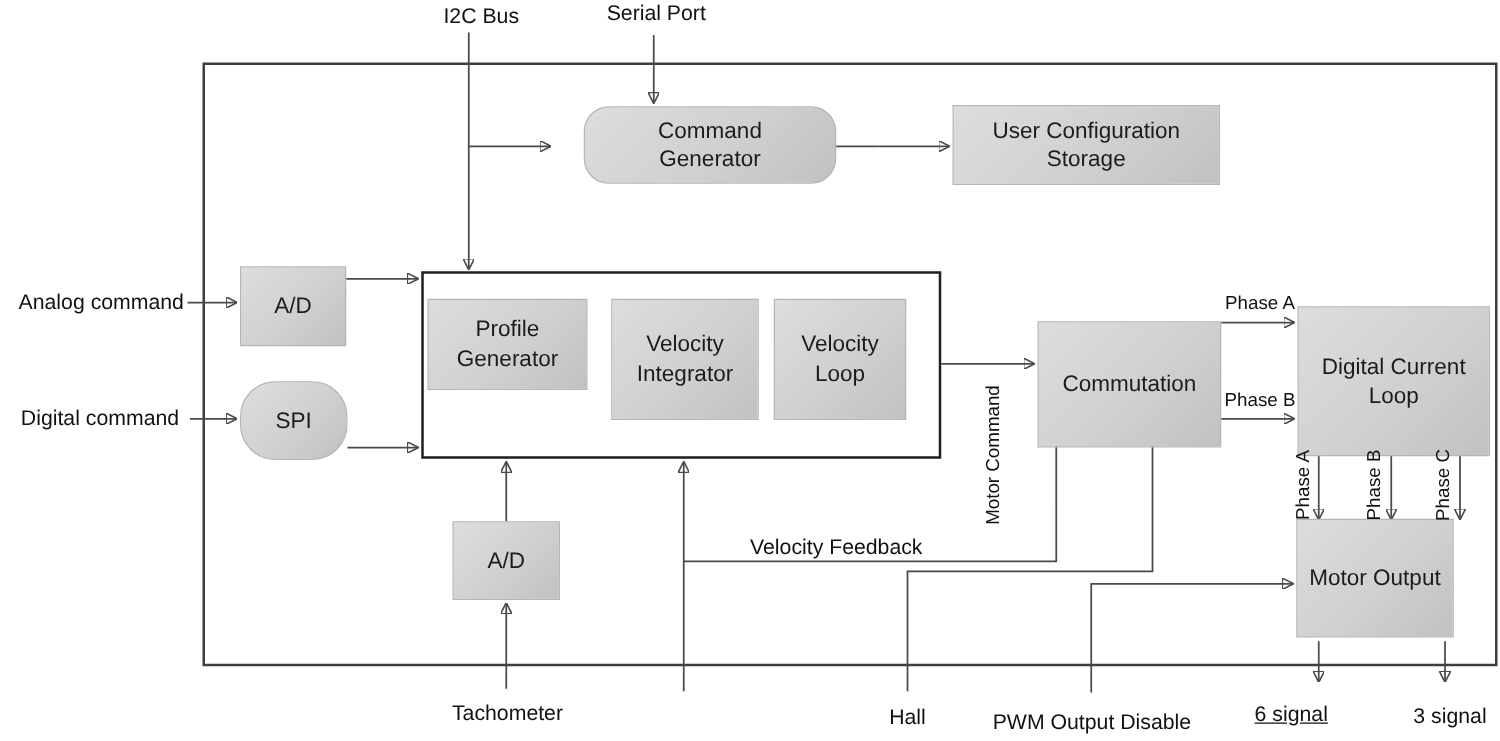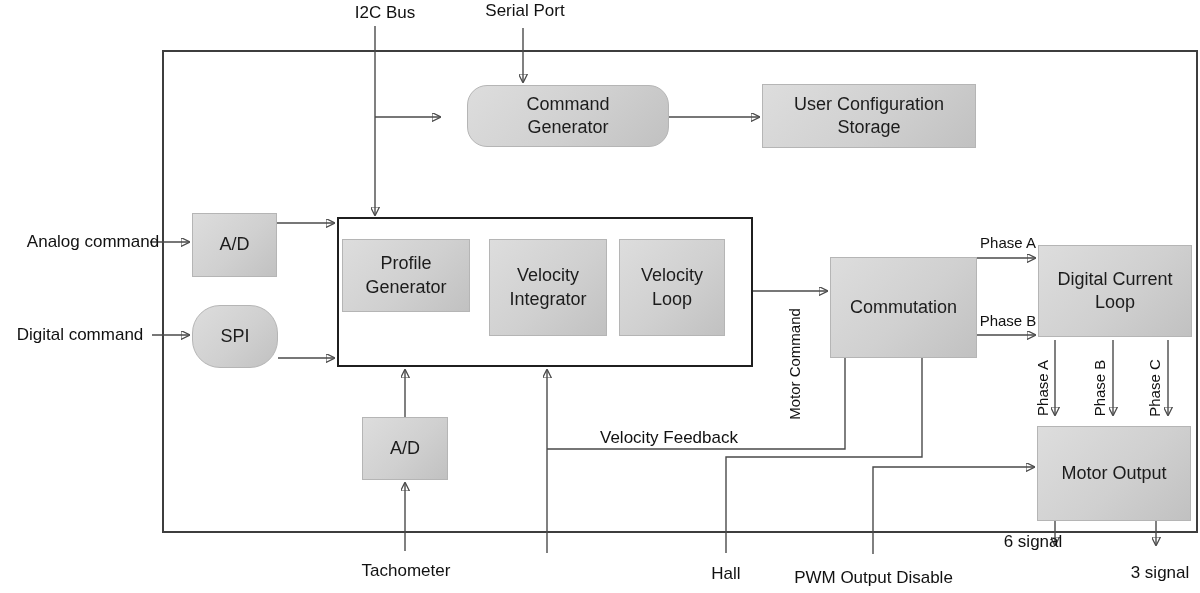--- a/index.html
+++ b/index.html
@@ -88,39 +88,39 @@
     <span class="bl">Velocity</span>
     <span class="bl">Integrator</span>
   </div>
   <div class="box" style="left:619px; top:239px; width:106px; height:97px;">
     <span class="bl">Velocity</span>
     <span class="bl">Loop</span>
   </div>
   <div class="box" style="left:830px; top:241px; width:147px; height:101px;margin-top:16px;">
     <span class="bl">Commutation</span>
   </div>
-  <div class="box" style="left:1038px; top:245px; width:154px; height:92px;">
+  <div class="box" style="left:1038px; top:245px; width:154px; height:120px;">
     <span class="bl">Digital Current</span>
     <span class="bl">Loop</span>
   </div>
-  <div class="box" style="left:1037px; top:426px; width:154px; height:95px;">
+  <div class="box" style="left:1037px; top:415px; width:126px; height:95px;">
     <span class="bl">Motor Output</span>
   </div>
   <div class="box" style="left:362px; top:417px; width:86px; height:63px;">
     <span class="bl">A/D</span>
   </div>
 
   <div class="lbl" style="left:337px; top:3px; width:96px;">I2C Bus</div>
   <div class="lbl" style="left:468px; top:1px; width:114px;">Serial Port</div>
-  <div class="lbl" style="left:20px; top:232px; width:146px;text-align:center;">Analog command</div>
+  <div class="lbl" style="left:8px; top:232px; width:146px;text-align:center;">Analog command</div>
   <div class="lbl" style="left:6px; top:325px; width:148px;">Digital command</div>
   <div class="lbl" style="left:341px; top:561px; width:130px;">Tachometer</div>
   <div class="lbl" style="left:694px; top:564px; width:64px;">Hall</div>
   <div class="lbl" style="left:776px; top:568px; width:195px;">PWM Output Disable</div>
-  <div class="lbl" style="left:983px; top:532px; width:100px;">6 signal</div>
+  <div class="lbl" style="left:983px; top:562px; width:100px;text-decoration:underline;">6 signal</div>
   <div class="lbl" style="left:1110px; top:563px; width:100px;">3 signal</div>
 
   <div class="lbl" style="left:579px; top:428px; width:180px;">Velocity Feedback</div>
   <div class="lbl small" style="left:979px; top:234px; width:58px;">Phase A</div>
   <div class="lbl small" style="left:979px; top:312px; width:58px;">Phase B</div>
   <div class="lbl small rot" style="left:730px; top:355px; width:130px; height:18px;">Motor Command</div>
   <div class="lbl small rot" style="left:1007px; top:380px; width:70px; height:16px;">Phase A</div>
   <div class="lbl small rot" style="left:1064px; top:380px; width:70px; height:16px;">Phase B</div>
   <div class="lbl small rot" style="left:1119px; top:380px; width:70px; height:16px;">Phase C</div>
 

